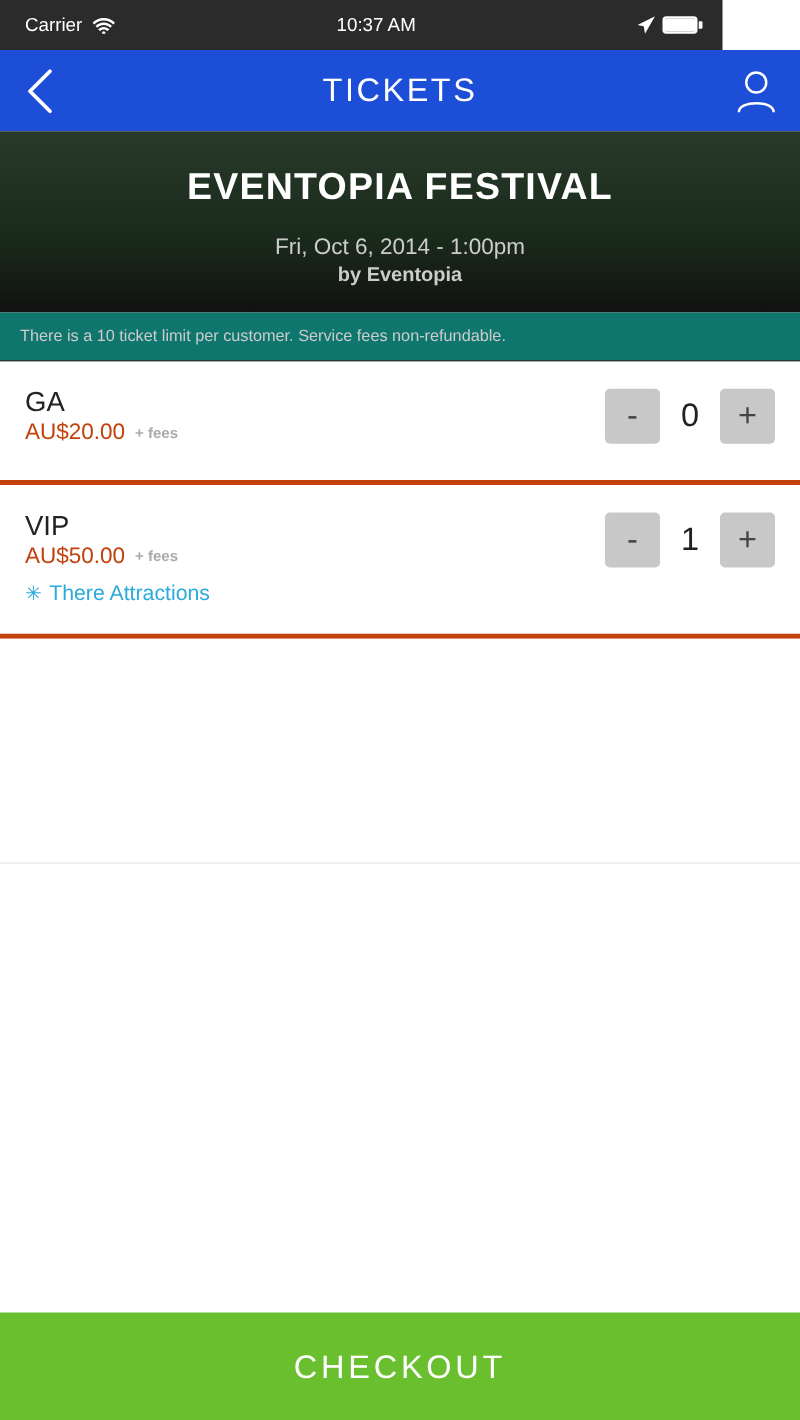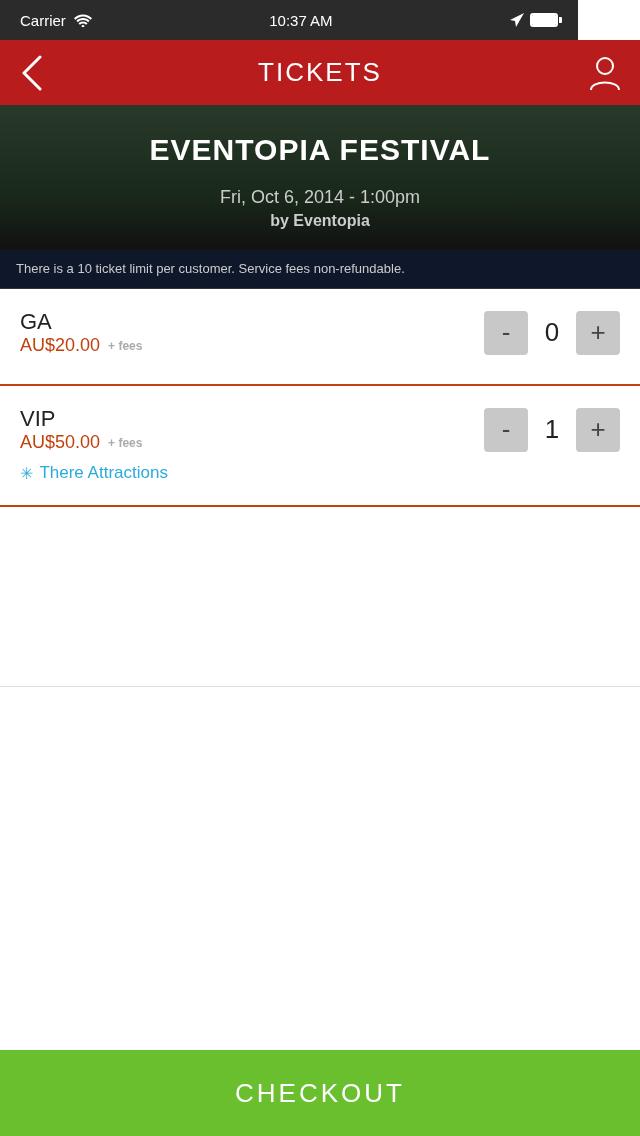--- a/index.html
+++ b/index.html
@@ -63,21 +63,21 @@
       width: 100%;
       height: 100%;
       background: white;
       border-radius: 1px;
     }
 
     
     .nav-bar {
       width: 640px;
       height: 65px;
-      background: #b91c1c;
+      background: #1d4ed8;
       display: flex;
       align-items: center;
       justify-content: space-between;
       padding: 0 20px;
     }
     .nav-back {
       color: white;
       font-size: 28px;
       font-weight: 300;
       cursor: pointer;
@@ -120,31 +120,31 @@
     }
     .event-organizer {
       color: #cccccc;
       font-size: 16px;
       font-weight: 700;
     }
 
     
     .notice-bar {
       width: 640px;
-      background: #0f172a;
+      background: #0f766e;
       padding: 10px 16px;
       color: #cccccc;
       font-size: 13px;
       line-height: 1.4;
       border-bottom: 1px solid #333;
     }
 
     .ticket-row {
       padding: 20px 20px 22px;
-      border-bottom: 2px solid #c2410c;
+      border-bottom: 4px solid #c2410c;
     }
 
     .ticket-top {
       display: flex;
       align-items: center;
       justify-content: space-between;
       margin-bottom: 6px;
     }
 
     .ticket-name {

